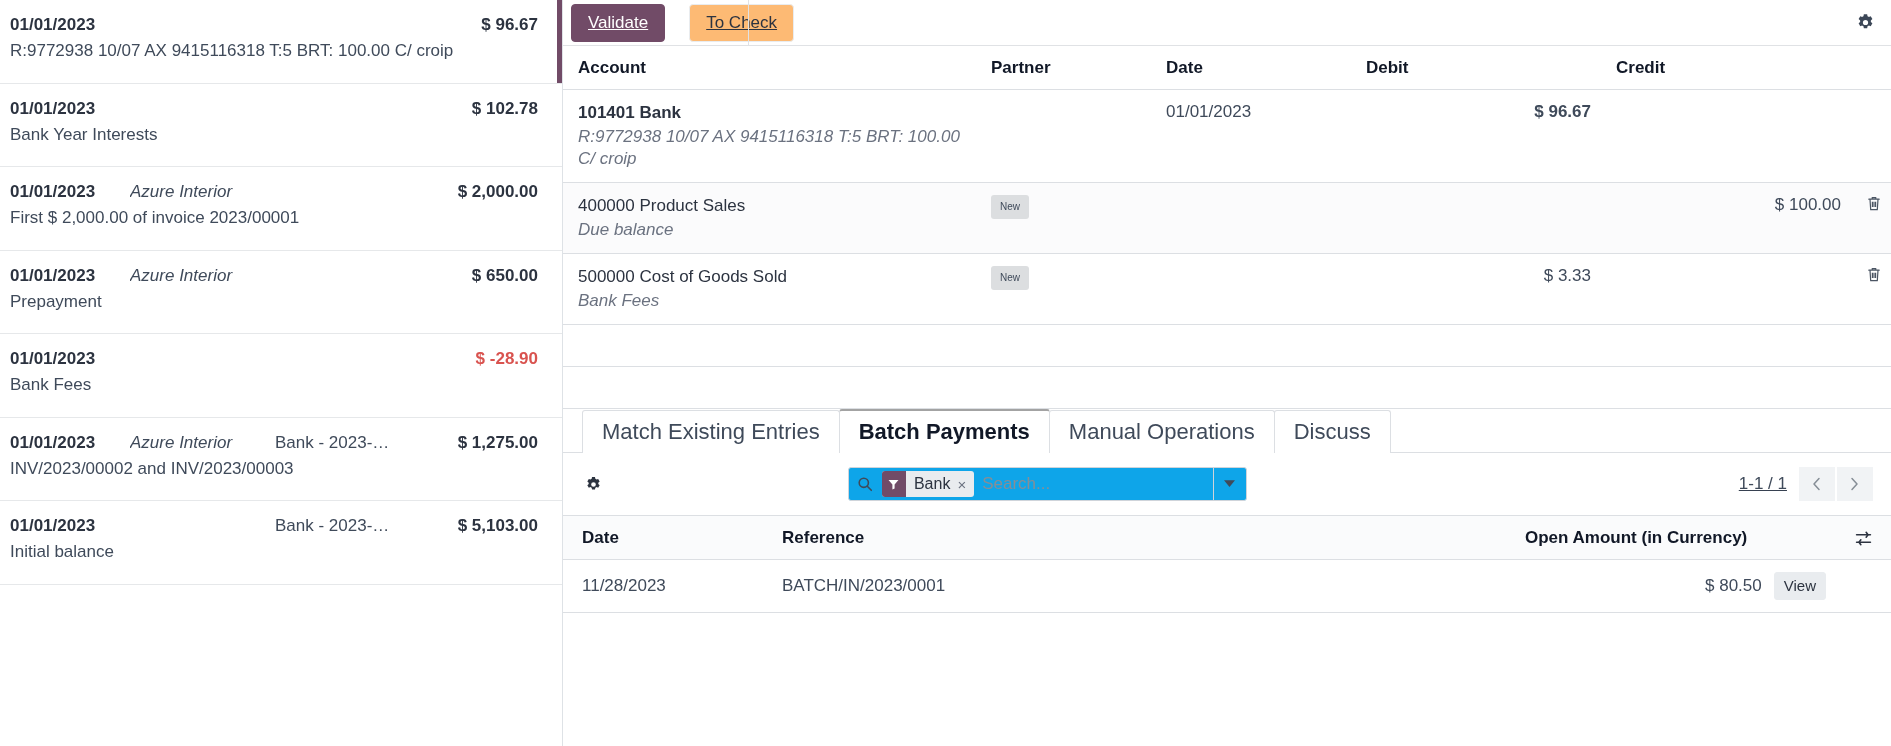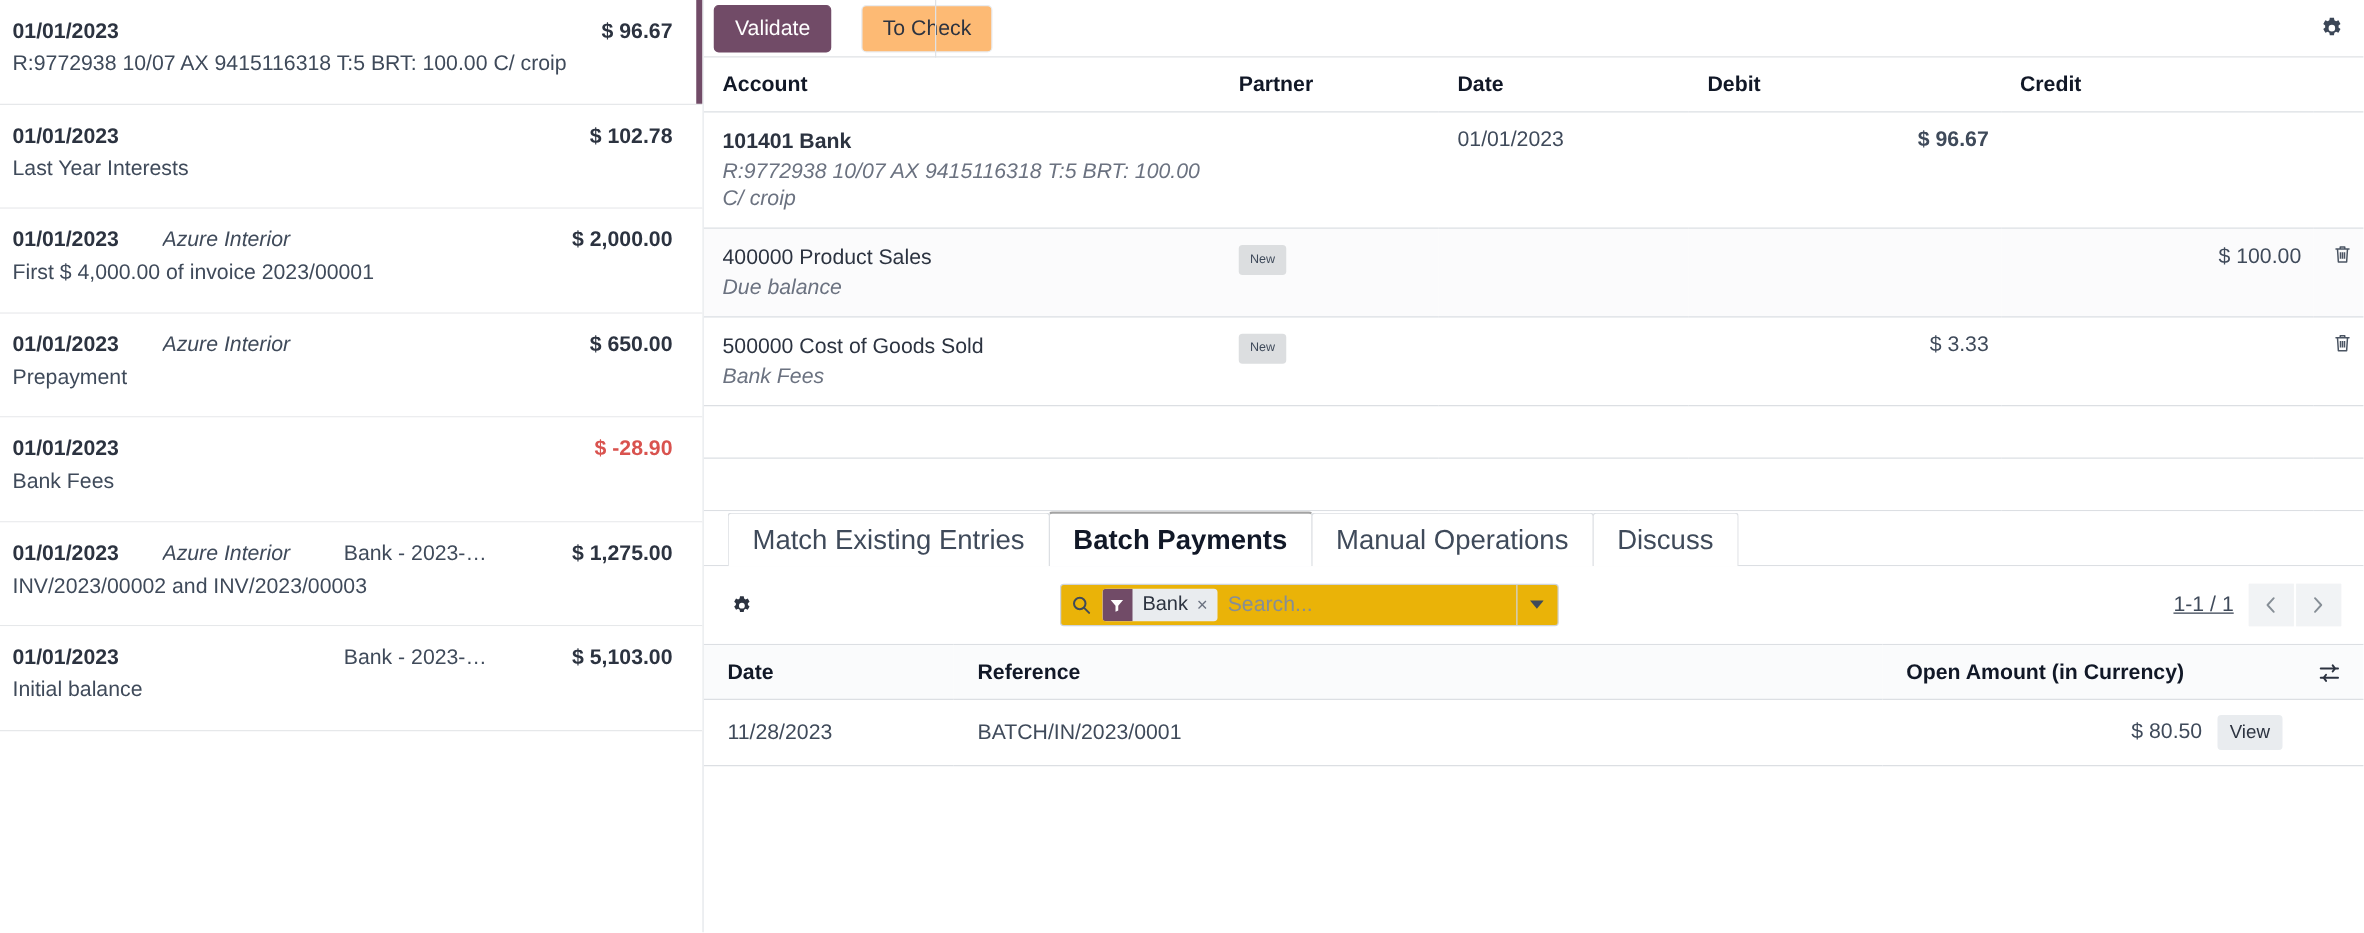--- a/index.html
+++ b/index.html
@@ -85,20 +85,21 @@
     border-bottom: 1px solid #e0e2e5;
   }
   .btn {
     font-family: "Liberation Sans", sans-serif;
     font-size: 17px;
     border-radius: 4px;
     padding: 8px 16px;
     border: 1px solid transparent;
     cursor: pointer;
     line-height: 20px;
+    text-decoration: underline;
   }
   .btn-primary {
     background: #714b67; color: #ffffff; border-color: #714b67;
     font-weight: normal;
   }
   .btn-secondary {
     background: #fdba74; color: #2c3340; border-color: #e9ecef;
     margin-left: 24px;
   }
   .btn-bar-sep {
@@ -184,21 +185,21 @@
     background: #ffffff;
   }
   .ctrl-gear { color: #2c3340; display: flex; align-items: center; }
   .searchbox {
     display: flex; align-items: stretch;
     width: 399px;
     height: 34px;
     margin: 16px auto;
     border: 1px solid #cfd4da;
     border-radius: 3px;
-    background: #eab308;
+    background: #0ea5e9;
     overflow: hidden;
   }
   .search-icon {
     display: flex; align-items: center; justify-content: center;
     width: 33px; color: #3f4a5a; flex: 0 0 33px;
   }
   .facet {
     display: flex; align-items: center;
     background: #e9ecef;
     border-radius: 3px;
@@ -288,30 +289,30 @@
         </div>
         <div class="stmt-label">R:9772938 10/07 AX 9415116318 T:5 BRT: 100.00 C/ croip</div>
       </div>
       <div class="stmt-row">
         <div class="stmt-line1">
           <span class="stmt-date">01/01/2023</span>
           <span class="stmt-partner"></span>
           <span class="stmt-ref"></span>
           <span class="stmt-amount">$ 102.78</span>
         </div>
-        <div class="stmt-label">Last Year Interests</div>
+        <div class="stmt-label">Bank Year Interests</div>
       </div>
       <div class="stmt-row">
         <div class="stmt-line1">
           <span class="stmt-date">01/01/2023</span>
           <span class="stmt-partner">Azure Interior</span>
           <span class="stmt-ref"></span>
           <span class="stmt-amount">$ 2,000.00</span>
         </div>
-        <div class="stmt-label">First $ 4,000.00 of invoice 2023/00001</div>
+        <div class="stmt-label">First $ 2,000.00 of invoice 2023/00001</div>
       </div>
       <div class="stmt-row">
         <div class="stmt-line1">
           <span class="stmt-date">01/01/2023</span>
           <span class="stmt-partner">Azure Interior</span>
           <span class="stmt-ref"></span>
           <span class="stmt-amount">$ 650.00</span>
         </div>
         <div class="stmt-label">Prepayment</div>
       </div>

